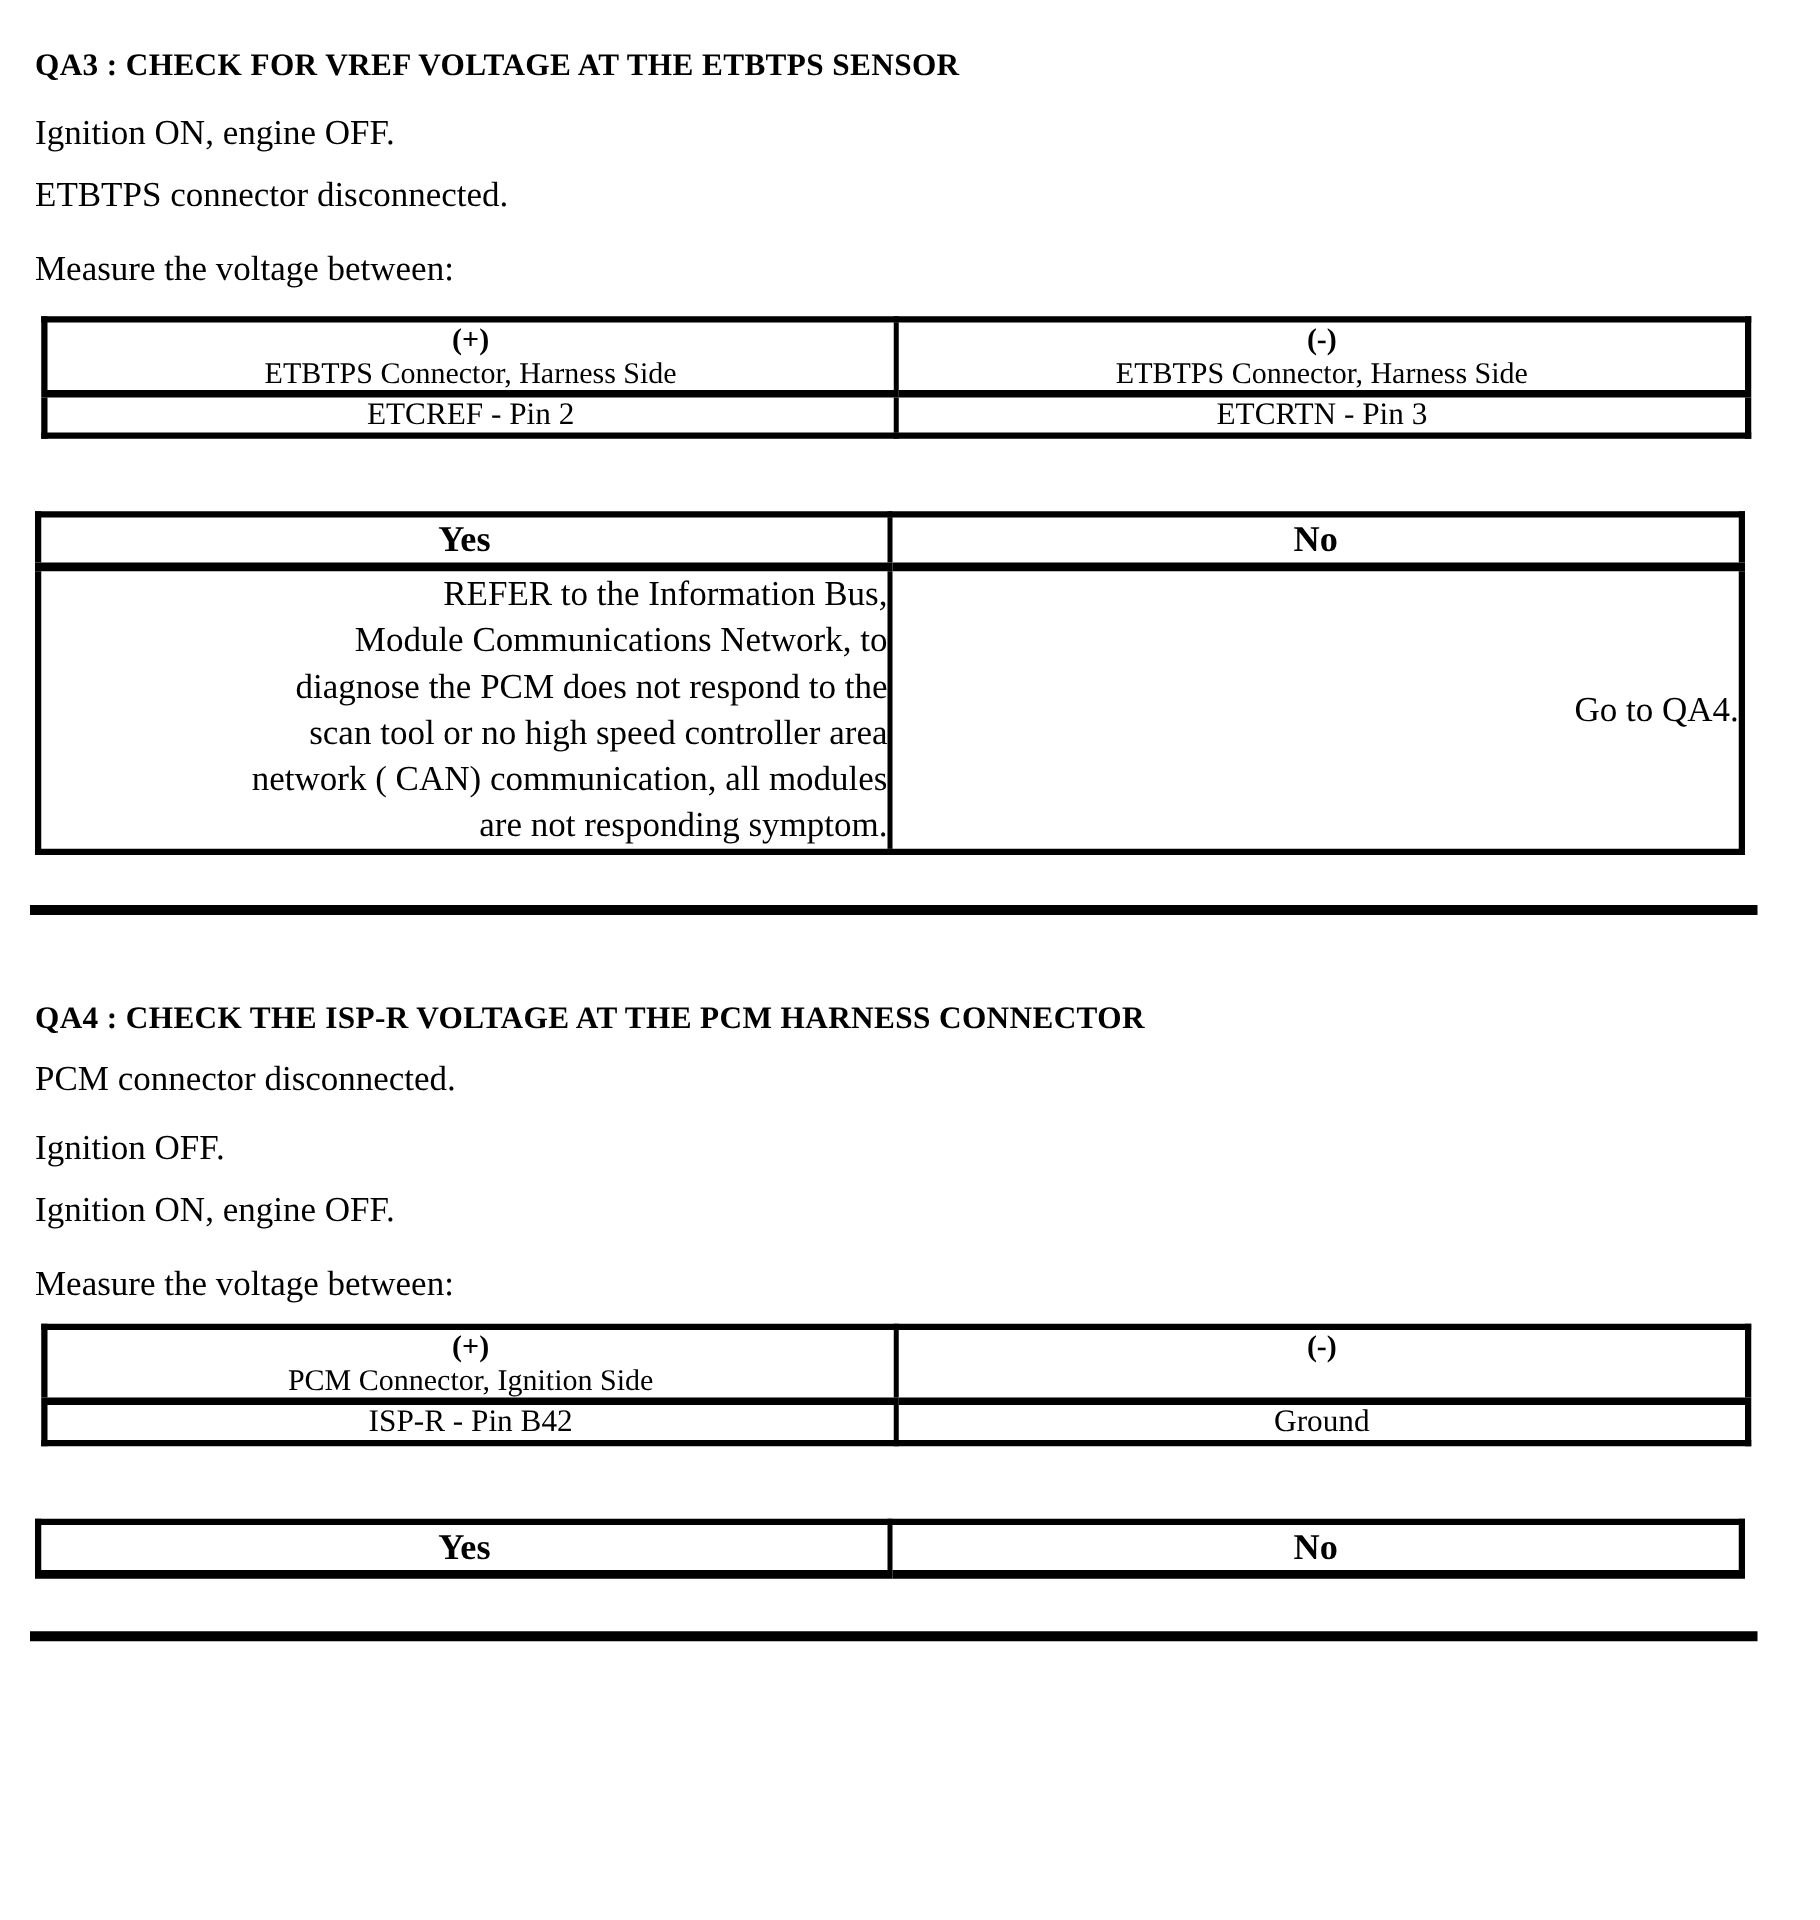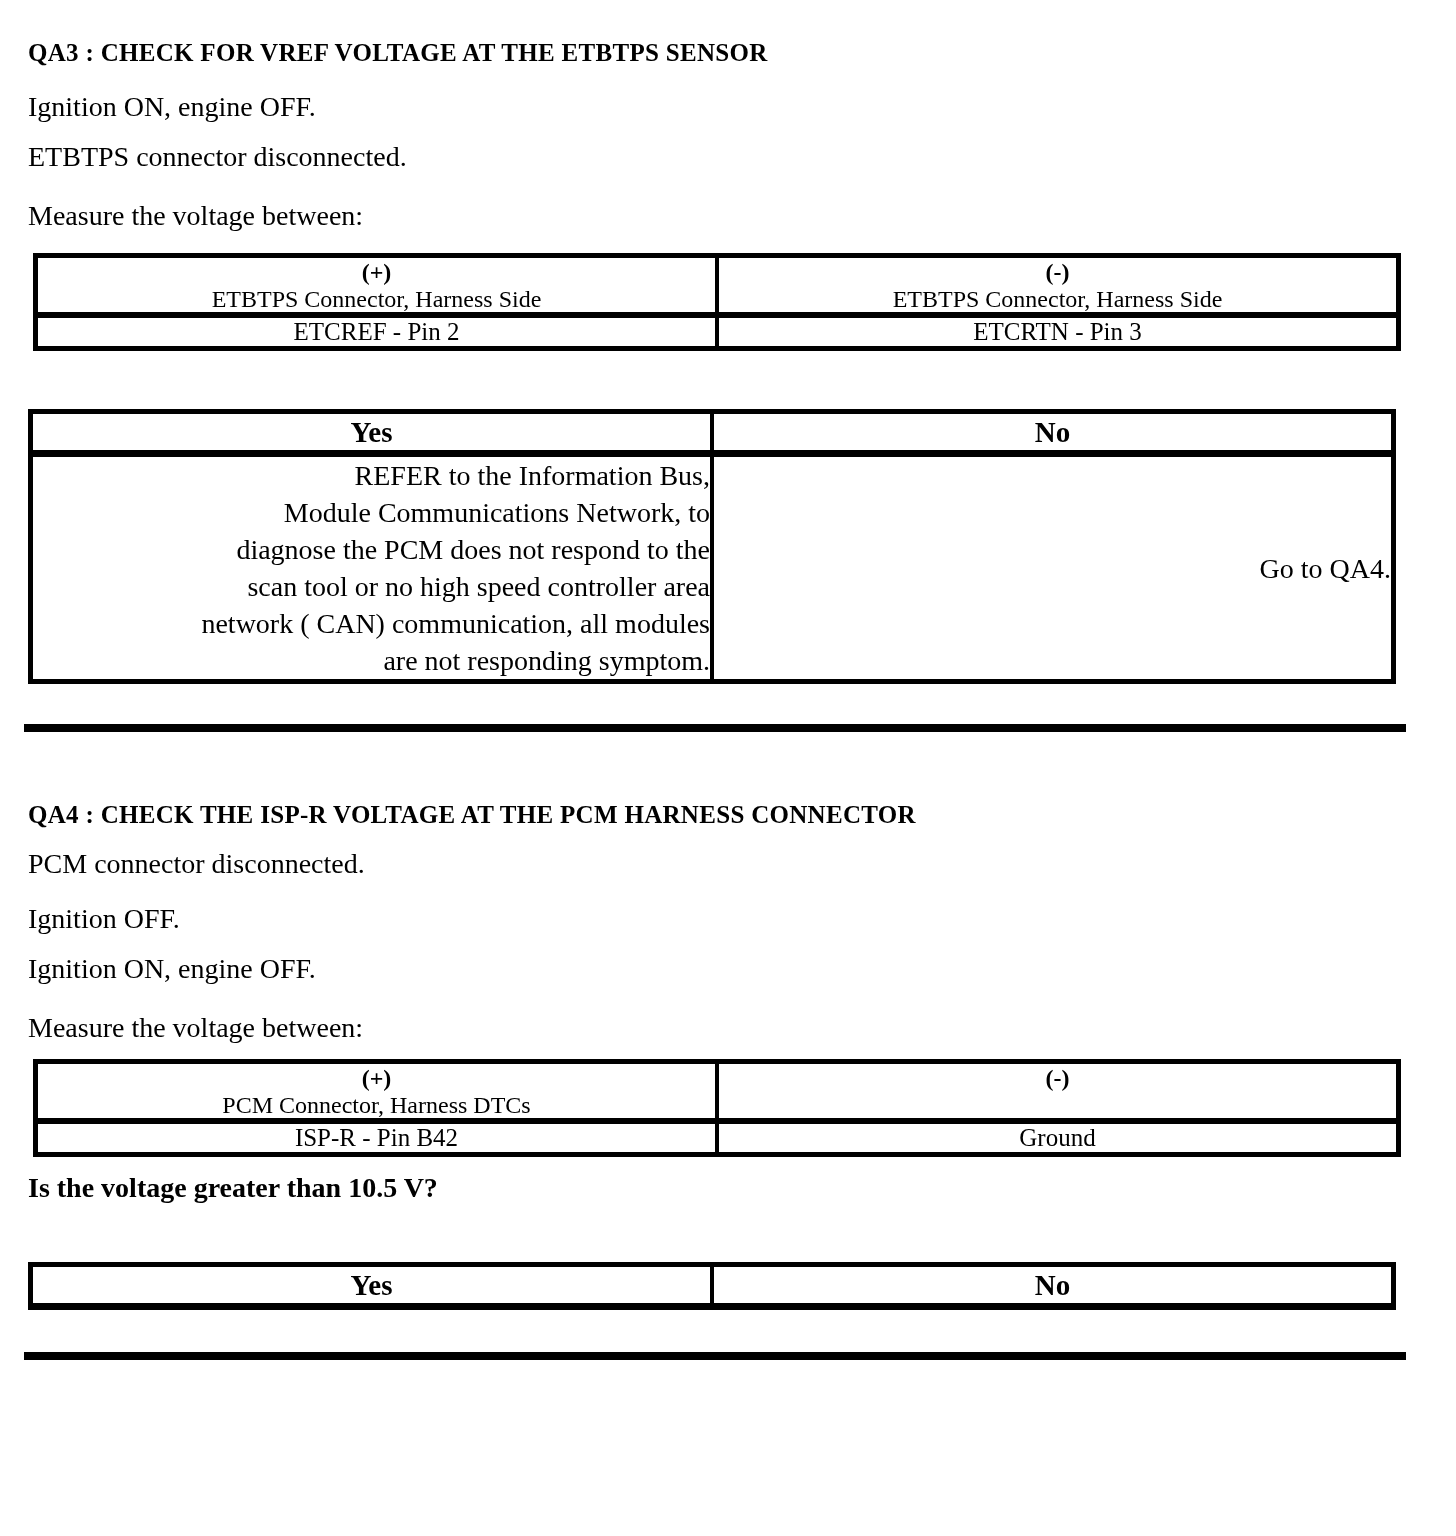--- a/index.html
+++ b/index.html
@@ -181,35 +181,34 @@
     <p class="body-text">PCM connector disconnected.</p>
     <p class="body-text first">Ignition OFF.</p>
     <p class="body-text">Ignition ON, engine OFF.</p>
     <p class="body-text measure-label">Measure the voltage between:</p>
 
     <table class="mtable">
       <tbody>
           <tr class="lead-row">
         <td>
           <div class="sign">(+)</div>
-          <div class="loc">PCM Connector, Harness DTCs</div>
+          <div class="loc">PCM Connector, Ignition Side</div>
         </td>
         <td>
           <div class="sign">(-)</div>
           <div class="loc"></div>
         </td>
       </tr>
       <tr>
         <td class="pin-cell">ISP-R - Pin B42</td>
         <td class="pin-cell">Ground</td>
       </tr>
     </tbody>
       </table>
 
-    <p class="question">Is the voltage greater than 10.5 V?</p>
 
     <table class="dtable">
       <tbody>
           <tr class="dhead">
         <td>Yes</td>
         <td>No</td>
       </tr>
     </tbody>
       </table>
   </section>

